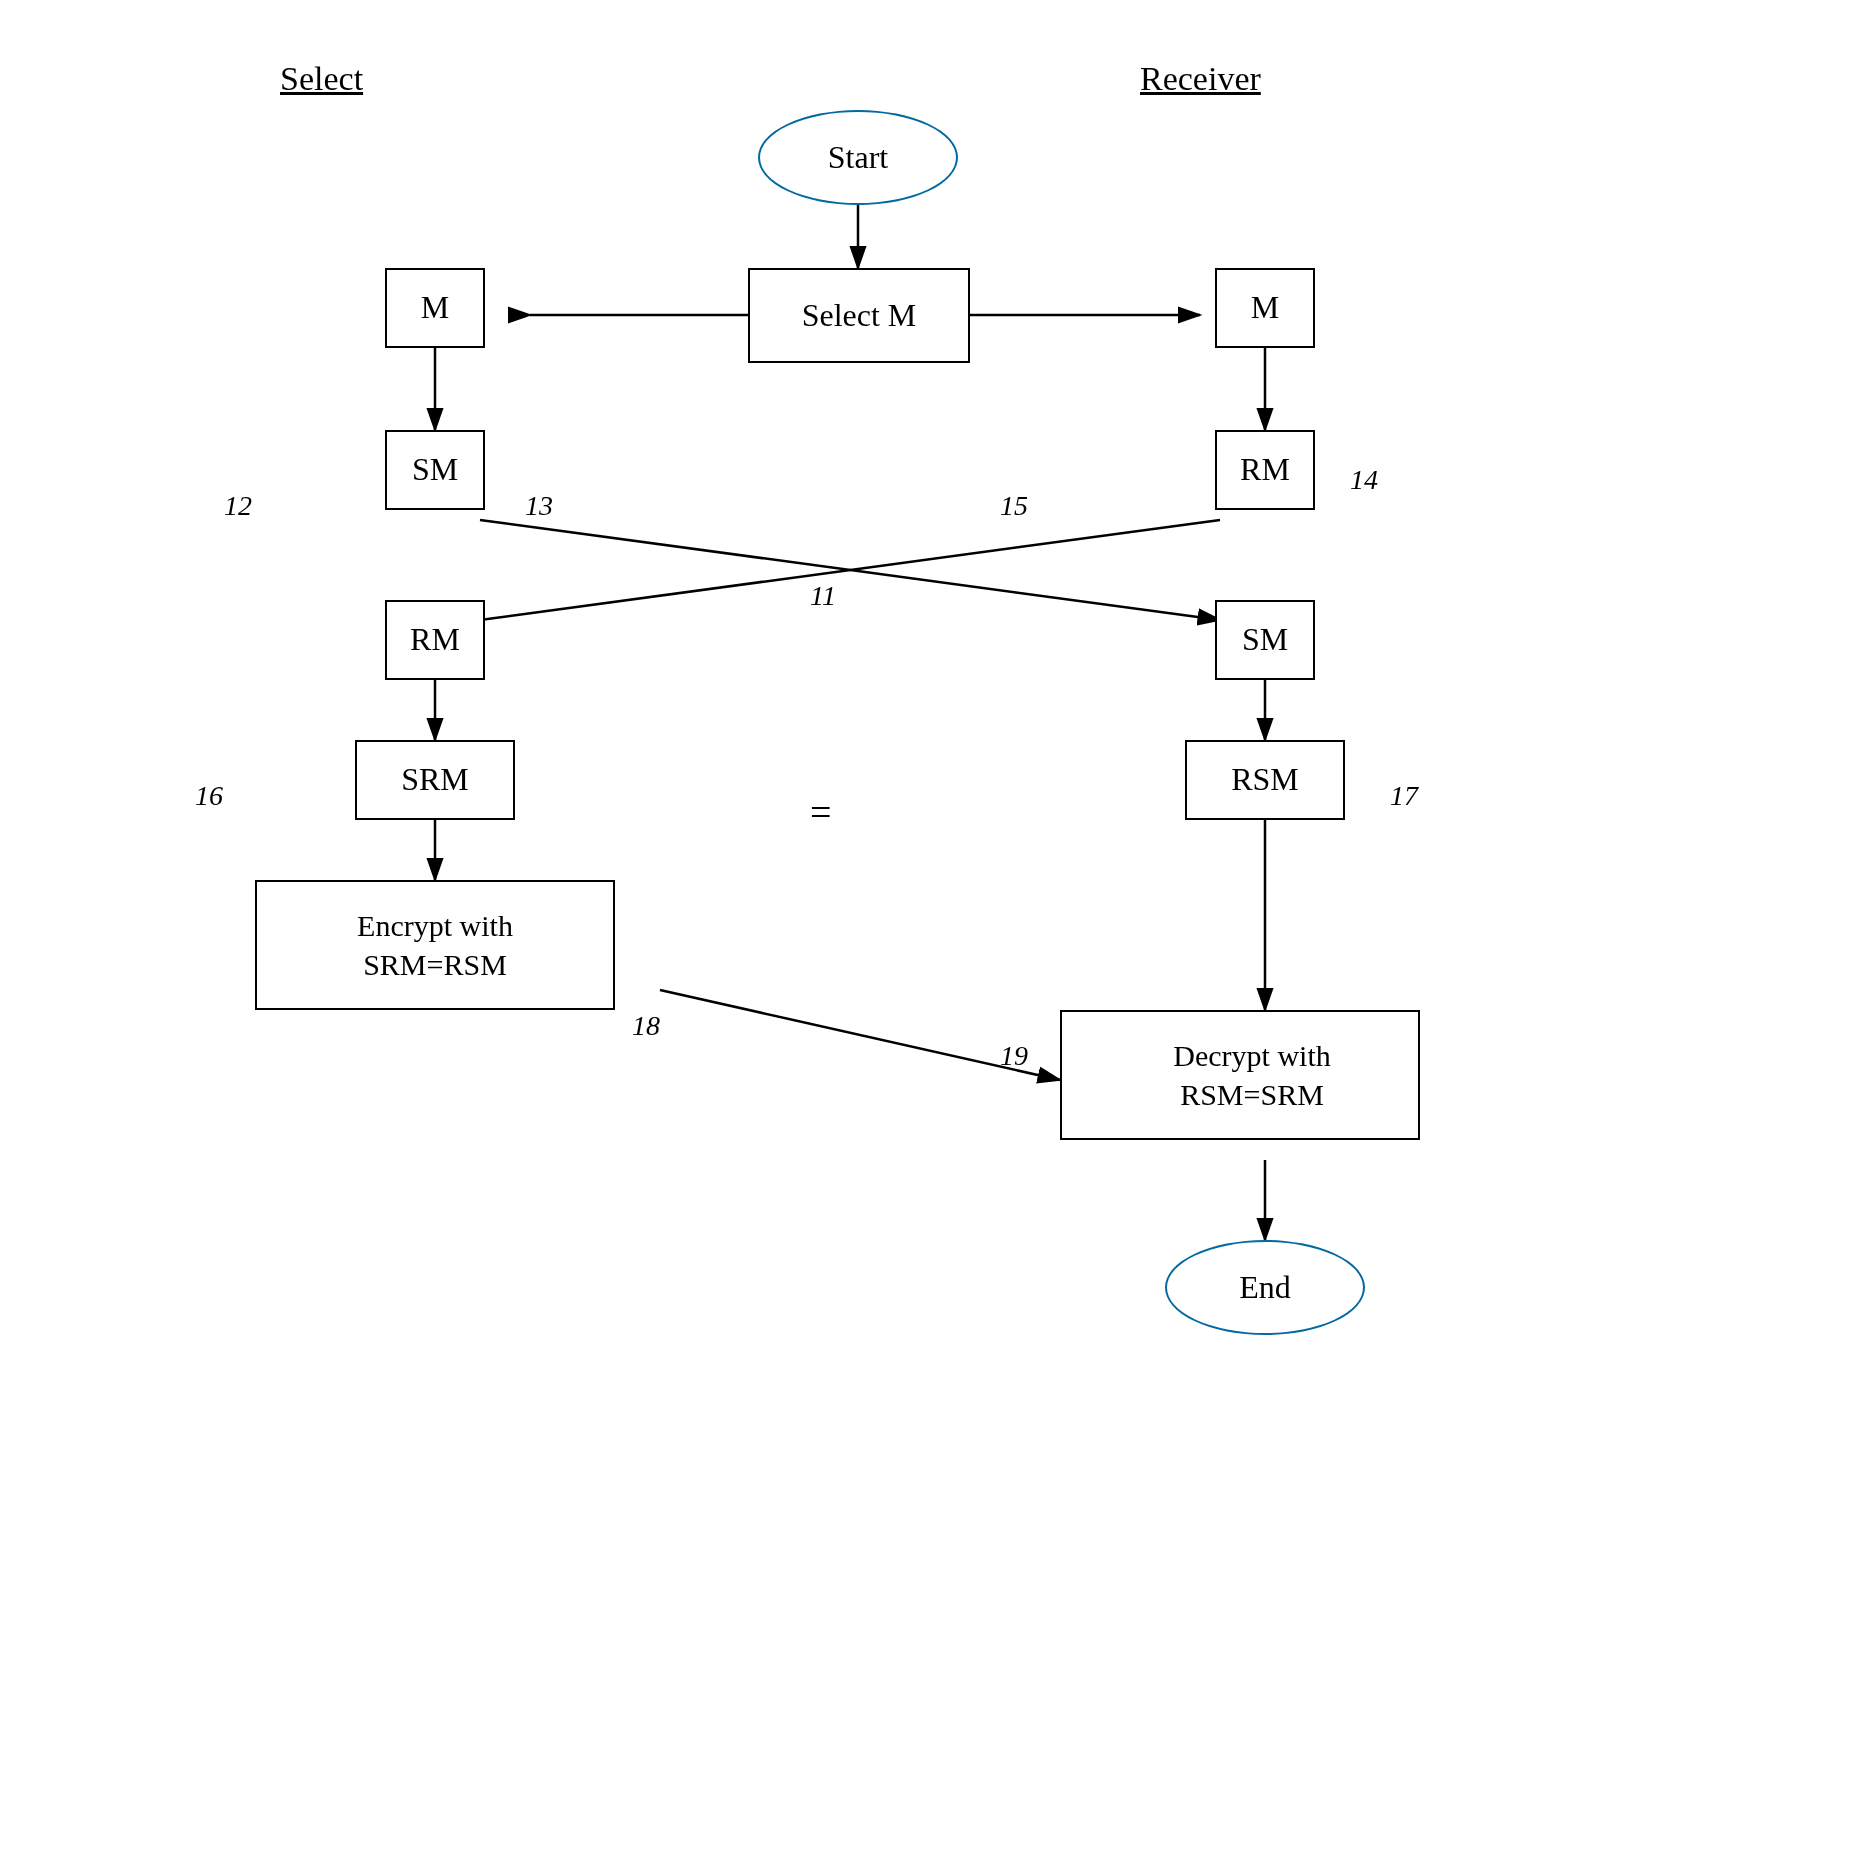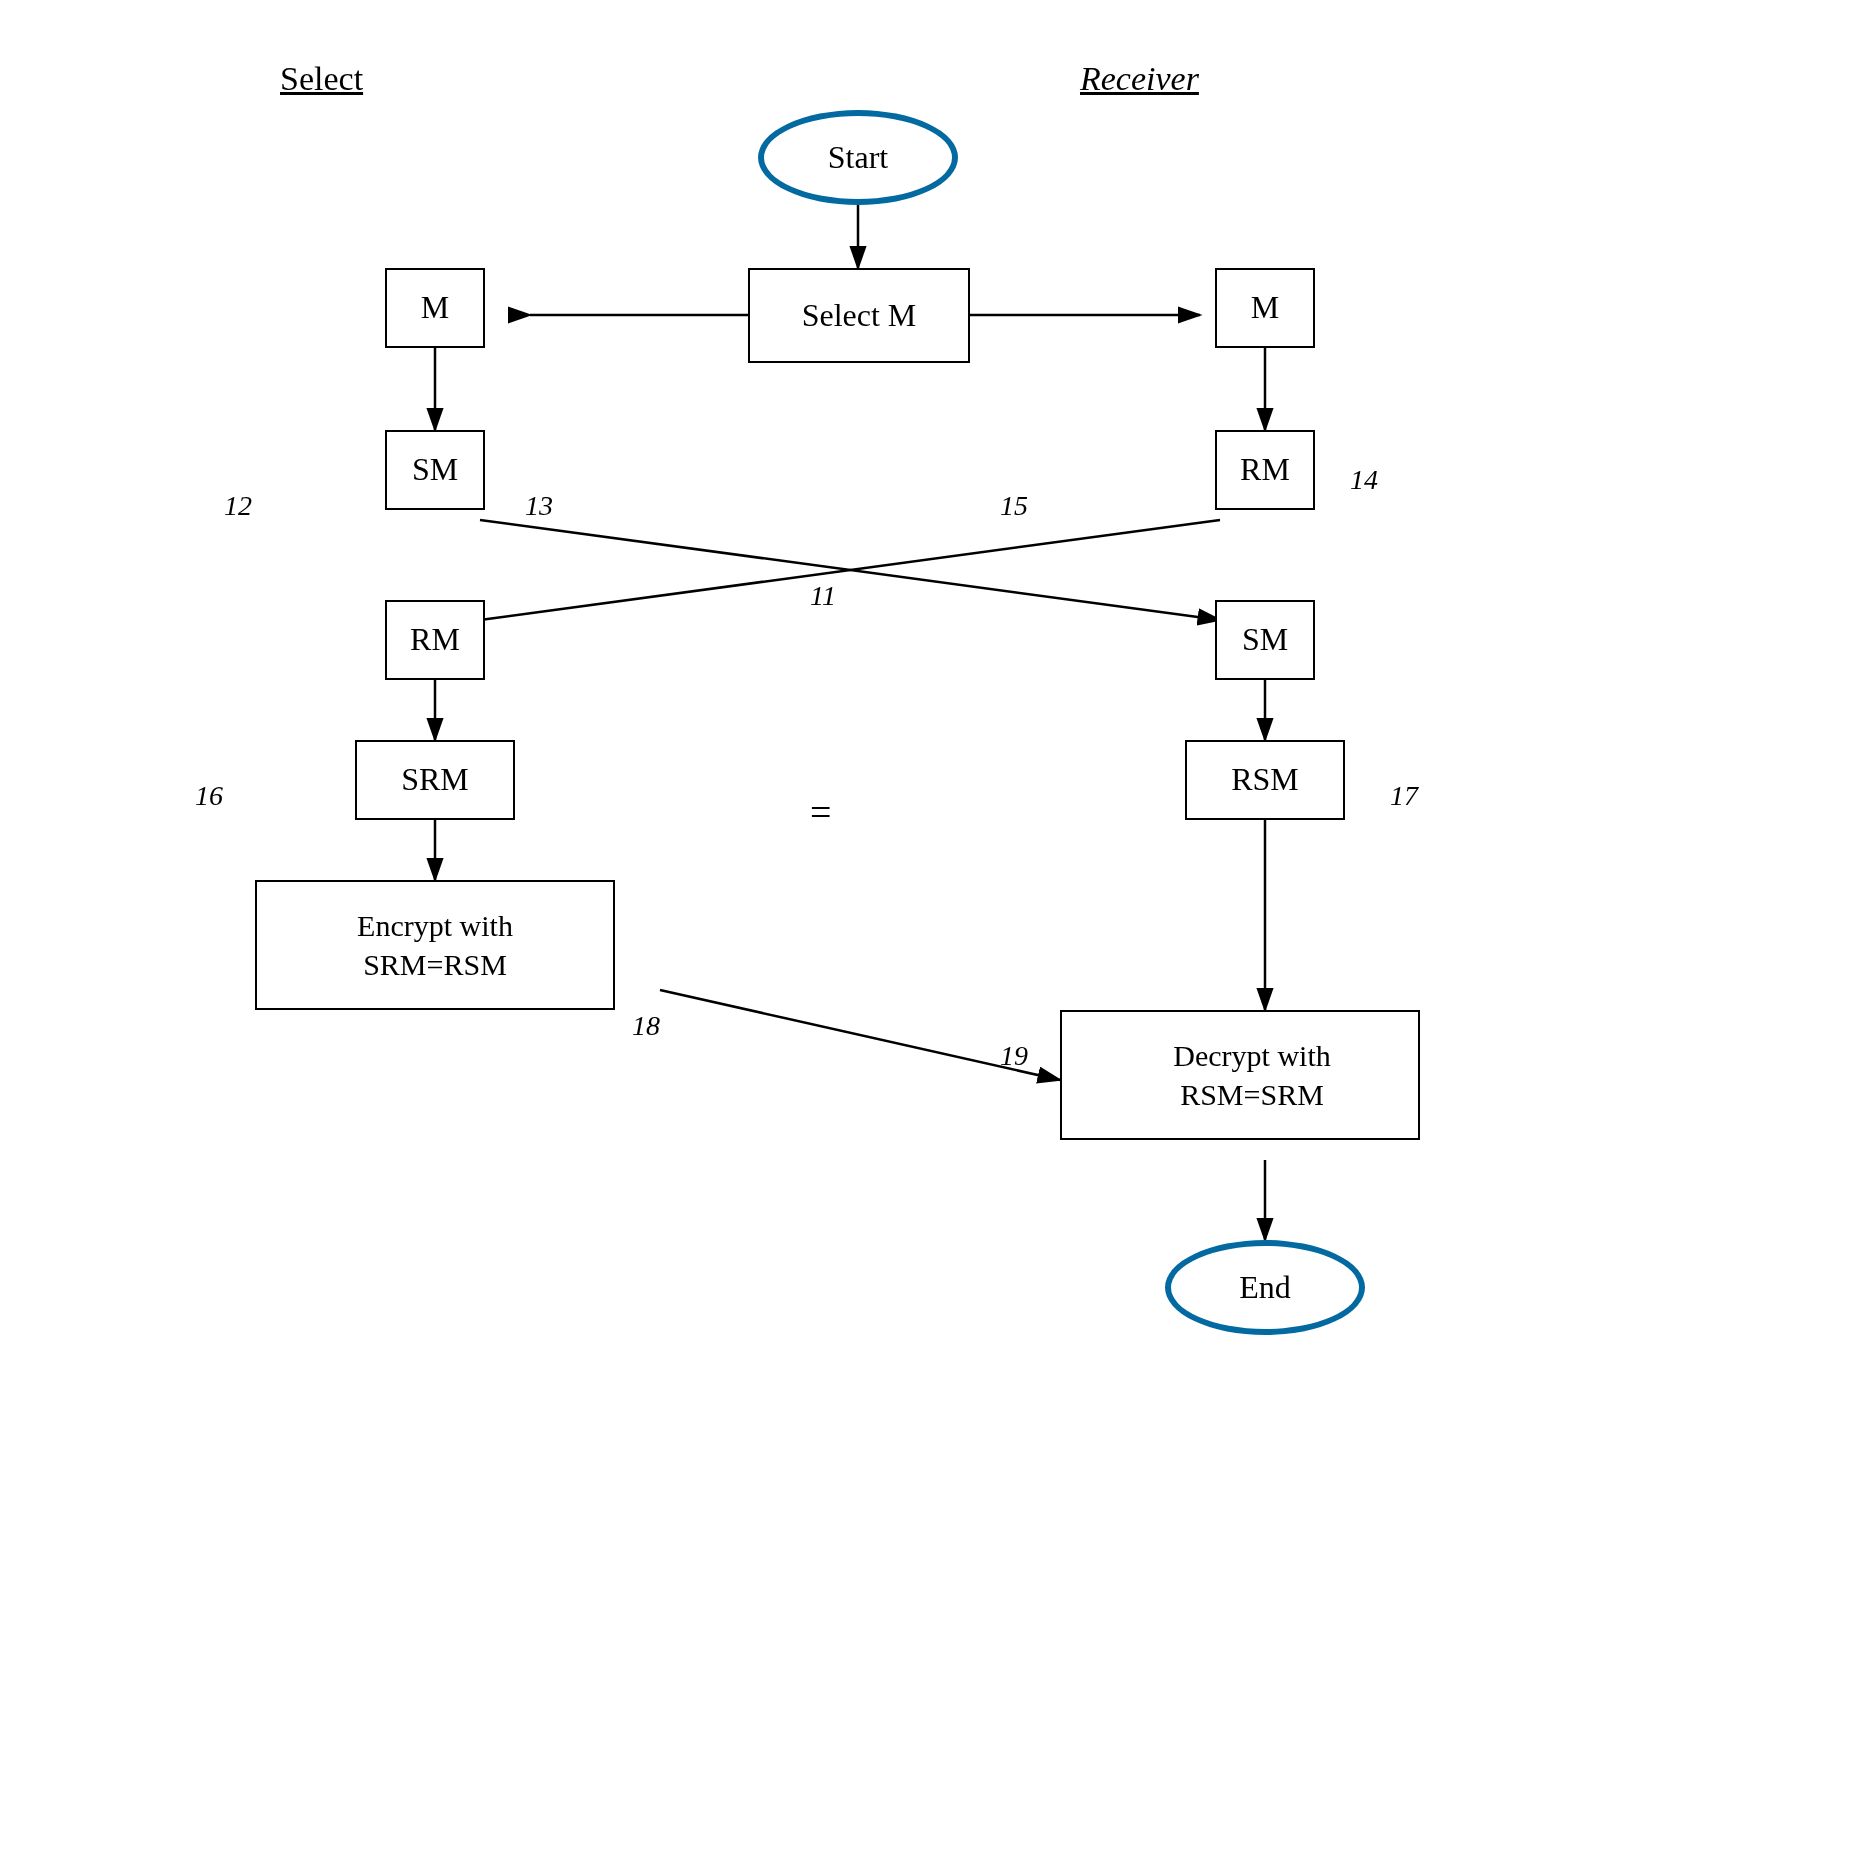--- a/index.html
+++ b/index.html
@@ -23,21 +23,21 @@
       align-items: center;
       justify-content: center;
       font-size: 32px;
       font-weight: normal;
       text-align: center;
       line-height: 1.3;
     }
     .node-ellipse {
       position: absolute;
       background: #ffffff;
-      border: 6px solid #0369a1;
+      border: 2px solid #0369a1;
       border-radius: 50%;
       display: flex;
       align-items: center;
       justify-content: center;
       font-size: 32px;
     }
     .label-text {
       position: absolute;
       font-size: 30px;
       font-weight: normal;
@@ -99,21 +99,21 @@
 
     <line x1="1265" y1="810" x2="1265" y2="1010" stroke="#000" stroke-width="2.5" marker-end="url(#arrowhead)"></line>
 
     <line x1="660" y1="990" x2="1060" y2="1080" stroke="#000" stroke-width="2.5" marker-end="url(#arrowhead)"></line>
 
     <line x1="1265" y1="1160" x2="1265" y2="1240" stroke="#000" stroke-width="2.5" marker-end="url(#arrowhead)"></line>
   </svg>
 
   <div class="label-text label-underline" style="left: 280px; top: 60px;">Select</div>
 
-  <div class="label-text label-underline" style="left: 1080px; top: 60px; font-style: italic;">Receiver</div>
+  <div class="label-text label-underline" style="left: 1140px; top: 60px;">Receiver</div>
 
   <div class="node-ellipse" style="left: 758px; top: 110px; width: 200px; height: 95px;">
     <span>Start</span>
   </div>
 
   <div class="node-box" style="left: 748px; top: 268px; width: 222px; height: 95px;">
     <span>Select M</span>
   </div>
 
   <div class="node-box" style="left: 385px; top: 268px; width: 100px; height: 80px;">

